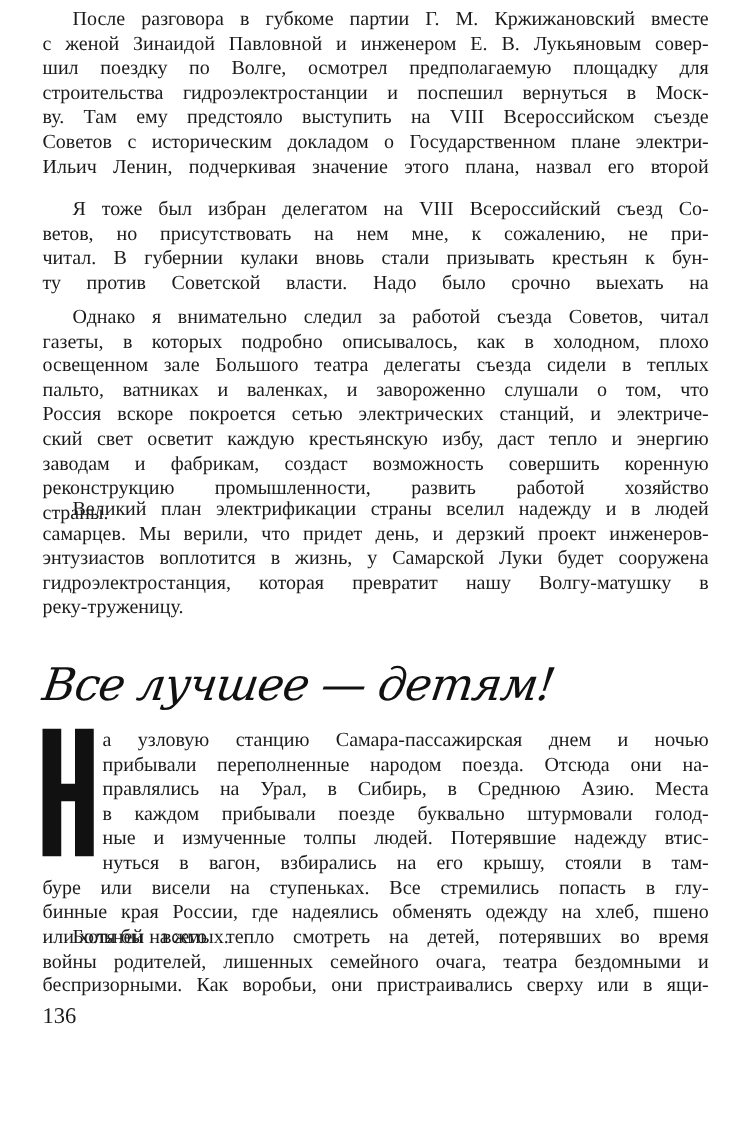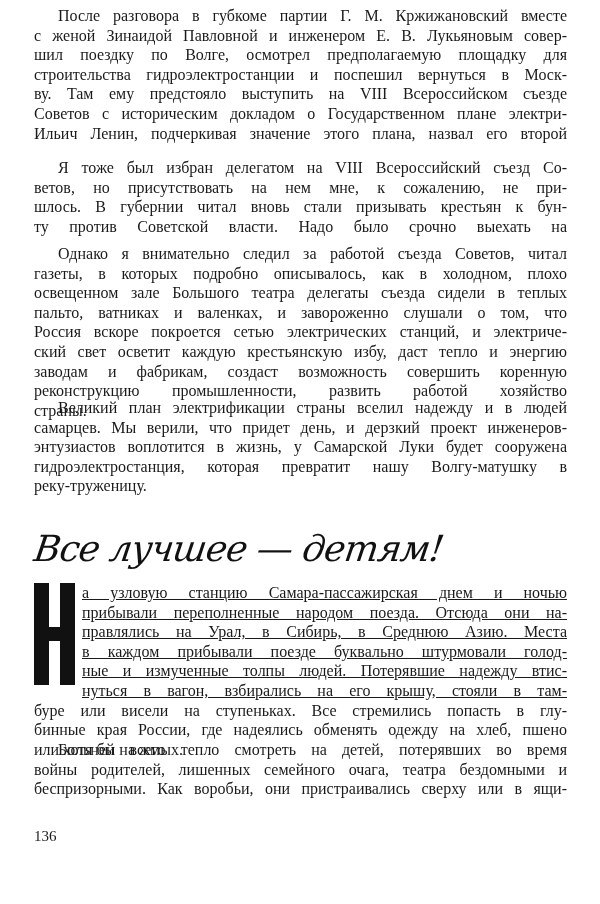--- a/index.html
+++ b/index.html
@@ -11,42 +11,42 @@
   .line { display:block; height:19.6px; white-space:nowrap; text-align:justify; text-align-last:justify; }
   .line.first { padding-left:24px; }
   .line.last { text-align-last:left; }
   .heading { position:absolute; left:0; top:528px; height:48px;
              font-family:"DejaVu Serif", serif; font-style:italic; font-size:36px;
              letter-spacing:-1px; color:#111; transform:skewX(-8deg); }
   .dropcap { position:absolute; left:0; top:583px; width:40px; height:102px; }
   .dropcap .bar-l { position:absolute; left:0; top:0; width:15px; height:102px; background:#111; }
   .dropcap .bar-r { position:absolute; left:26px; top:0; width:15px; height:102px; background:#111; }
   .dropcap .bar-m { position:absolute; left:14px; top:44px; width:13px; height:14px; background:#111; }
-  .dc-para .line.indent { padding-left:48px;text-decoration:underline; }
-  .page-number { position:absolute; left:0; top:828px; font-size:15px; }
+  .dc-para .line.indent { padding-left:48px; }
+  .page-number { position:absolute; left:0; top:802px; font-size:18px; }
 </style>
 </head>
 <body>
 
 <div class="page">
 
   <div class="para" style="top:6px;">
     <span class="line first">После разговора в губкоме партии Г. М. Кржижановский вместе</span>
     <span class="line">с женой Зинаидой Павловной и инженером Е. В. Лукьяновым совер-</span>
     <span class="line">шил поездку по Волге, осмотрел предполагаемую площадку для</span>
     <span class="line">строительства гидроэлектростанции и поспешил вернуться в Моск-</span>
     <span class="line">ву. Там ему предстояло выступить на VIII Всероссийском съезде</span>
     <span class="line">Советов с историческим докладом о Государственном плане электри-</span>
     <span class="line">Ильич Ленин, подчеркивая значение этого плана, назвал его второй</span>
   </div>
 
   <div class="para" style="top:158px;">
     <span class="line first">Я тоже был избран делегатом на VIII Всероссийский съезд Со-</span>
     <span class="line">ветов, но присутствовать на нем мне, к сожалению, не при-</span>
-    <span class="line">шлось. В губернии читал вновь стали призывать крестьян к бун-</span>
+    <span class="line">читал. В губернии кулаки вновь стали призывать крестьян к бун-</span>
     <span class="line">ту против Советской власти. Надо было срочно выехать на</span>
   </div>
 
   <div class="para" style="top:244px;">
     <span class="line first">Однако я внимательно следил за работой съезда Советов, читал</span>
     <span class="line">газеты, в которых подробно описывалось, как в холодном, плохо</span>
     <span class="line">освещенном зале Большого театра делегаты съезда сидели в теплых</span>
     <span class="line">пальто, ватниках и валенках, и завороженно слушали о том, что</span>
     <span class="line">Россия вскоре покроется сетью электрических станций, и электриче-</span>
     <span class="line">ский свет осветит каждую крестьянскую избу, даст тепло и энергию</span>

